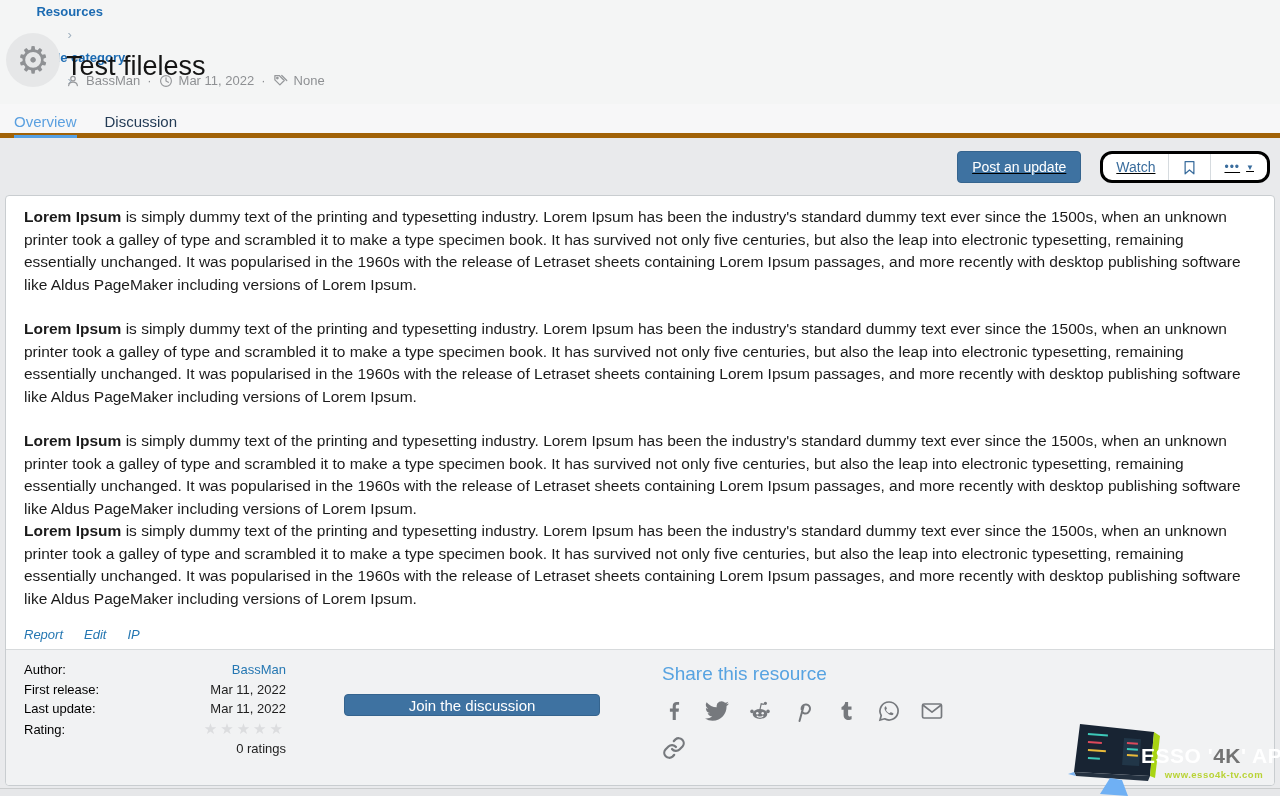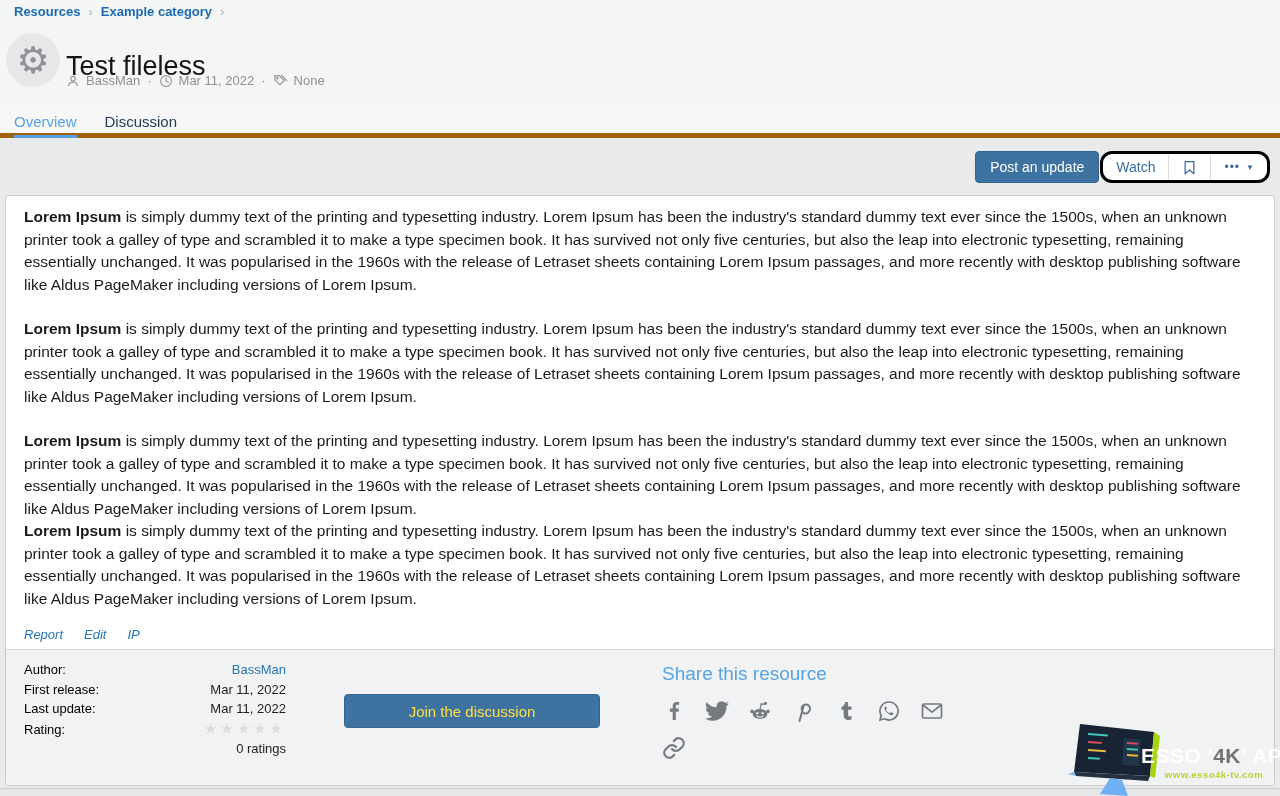--- a/index.html
+++ b/index.html
@@ -6,21 +6,21 @@
   html,body { margin:0; padding:0; }
   body {
     width:1280px; height:796px; position:relative; overflow:hidden;
     background:#e9eaec; font-family:"Liberation Sans", sans-serif;
   }
   svg { display:block; }
 
   
   .top-zone { position:absolute; top:0; left:0; right:0; height:104px; background:#f4f5f5; }
   .breadcrumb { position:absolute; top:4px; left:14px; display:flex; align-items:center; gap:8px;
-    font-size:13px; font-weight:bold; color:#1c6bb2; }
+    font-size:13px; font-weight:bold; color:#1c6bb2;flex-direction:column; }
   .crumb-link { cursor:pointer; }
   .crumb-sep { color:#9fb0bf; font-weight:normal; font-size:13px; }
 
   .avatar { position:absolute; top:33px; left:6px; width:54px; height:54px; border-radius:50%;
     background:#e6e7e8; display:flex; align-items:center; justify-content:center; }
   .gear-glyph { font-family:"DejaVu Sans", sans-serif; font-size:37px; line-height:1; color:#8f9194; }
 
   .res-title { position:absolute; top:33px; left:66px; font-size:27px; font-weight:400; color:#141414; }
   .res-meta { position:absolute; top:73px; left:66px; display:flex; align-items:center; gap:6px;
     font-size:13px; color:#8e9093; }
@@ -28,21 +28,21 @@
   .meta-dot { margin:0 1px; }
 
   
   .tabbar { position:absolute; top:104px; left:0; right:0; height:34px; background:#f7f7f8;
     border-bottom:5px solid #a16207; display:flex; padding-left:14px; }
   .tab { height:34px; display:flex; align-items:center; margin-right:28px; font-size:15px;
     color:#233b55; cursor:pointer; border-bottom:3px solid transparent; padding-top:3px; }
   .tab.active { color:#5ba0e0; border-bottom-color:#55a0e4; }
 
   
-  .actions { position:absolute; top:151px; right:10px; display:flex; gap:1px; height:32px; }
+  .actions { position:absolute; top:151px; right:10px; display:flex; gap:19px; height:32px;text-decoration:underline; }
   .btn-primary { background:#3e72a1; border:1px solid #35648e; border-radius:4px; color:#fff;
     font-size:14px; padding:0 14px; display:flex; align-items:center; cursor:pointer; }
   .btn-group { display:flex; background:#fff; border:3px solid #000000; border-radius:12px; overflow:hidden; }
   .btn-cell { display:flex; align-items:center; padding:0 13px; font-size:14px; color:#3a6d9d;
     border-right:1px solid #d6dbdf; cursor:pointer; }
   .btn-cell:last-child { border-right:none; }
   .more-dots { font-size:12px; letter-spacing:1px; }
   .more-caret { font-size:8px; margin-left:6px; }
 
   
@@ -59,22 +59,22 @@
     border-radius:0 0 4px 4px; display:flex; padding:10px 14px; }
   .info-table { width:262px; font-size:13px; margin-left:4px; }
   .info-row { display:flex; justify-content:space-between; align-items:baseline; line-height:19.5px; }
   .info-lbl { color:#000000; }
   .info-val { color:#1e1e1e; }
   .info-val.link { color:#2577b2; cursor:pointer; }
   .stars { color:#dcdddf; font-size:15px; letter-spacing:3px; }
   .count-row { text-align:right; line-height:19.5px; color:#1e1e1e; font-size:13px; }
 
   .join-wrap { margin-left:58px; padding-top:34px; }
-  .btn-join { width:256px; height:34px; background:#3e72a1; border:1px solid #35648e; border-radius:4px;
-    color:#fde047; font-size:15px; display:flex; align-items:center; justify-content:center; cursor:pointer; }
+  .btn-join { width:256px; height:22px; background:#3e72a1; border:1px solid #35648e; border-radius:4px;
+    color:#ffffff; font-size:15px; display:flex; align-items:center; justify-content:center; cursor:pointer; }
 
   .share { margin-left:62px; padding-top:3px; }
   .share-title { font-size:19px; color:#57a3e1; margin:0 0 14px; font-weight:400; }
   .share-icons { display:flex; flex-wrap:wrap; gap:13px 19px; width:290px; }
   .sicon { width:24px; height:24px; color:#76797d; cursor:pointer; }
 
   
   .bottom-line { position:absolute; left:0; right:0; top:788px; height:1px; background:#cbcdce; }
   .bottom-strip { position:absolute; left:0; right:0; top:789px; height:7px; background:#e6e7e9; }
 

